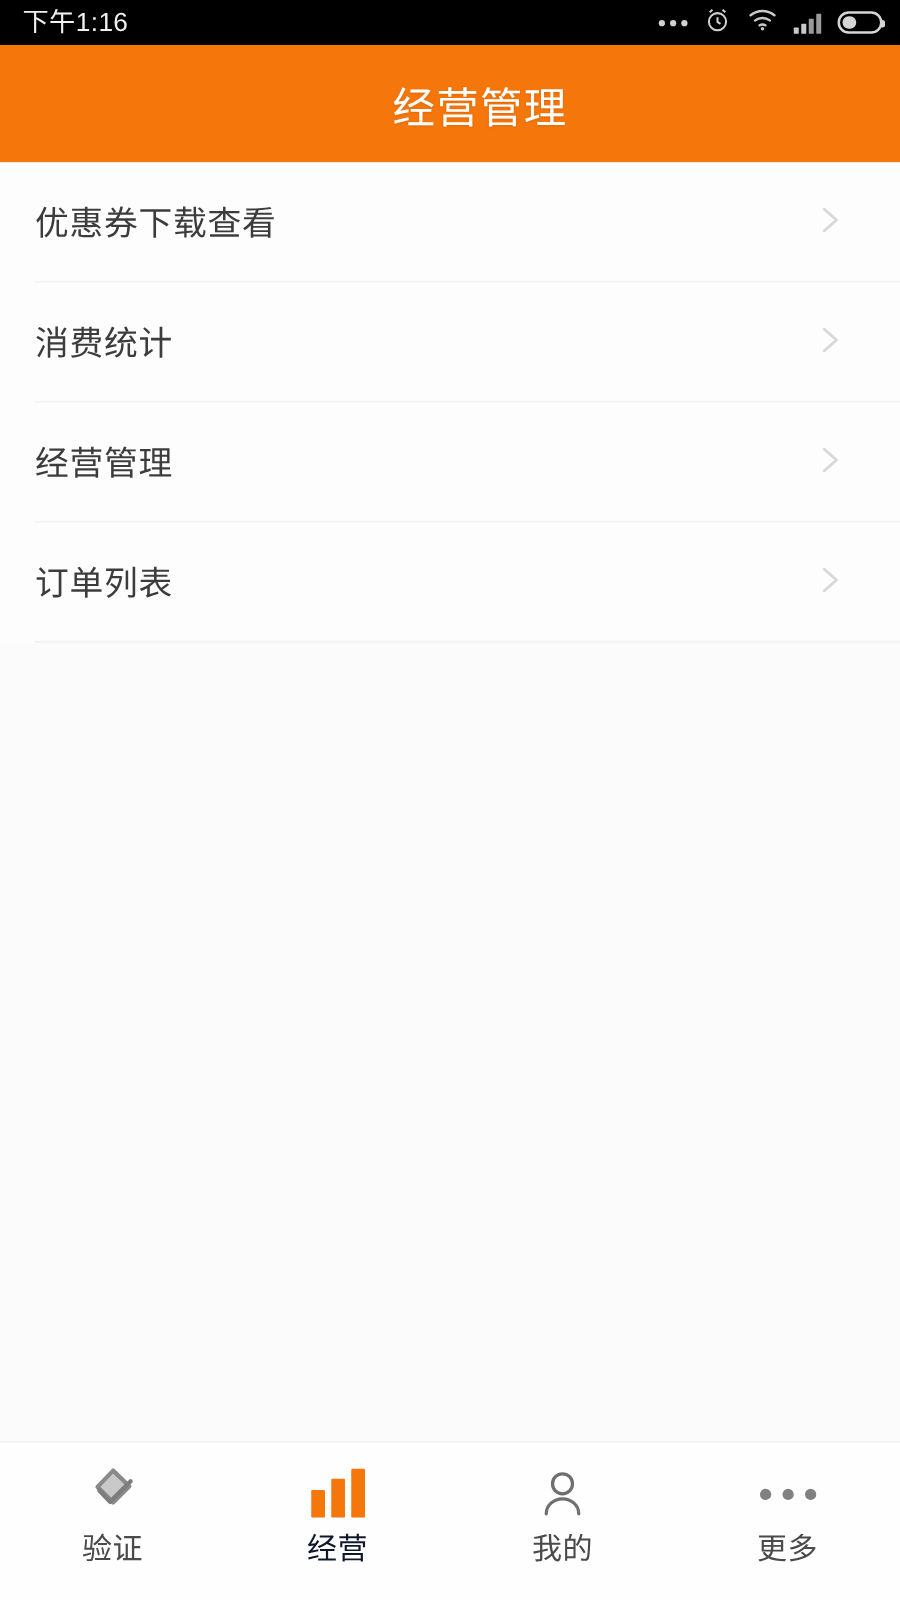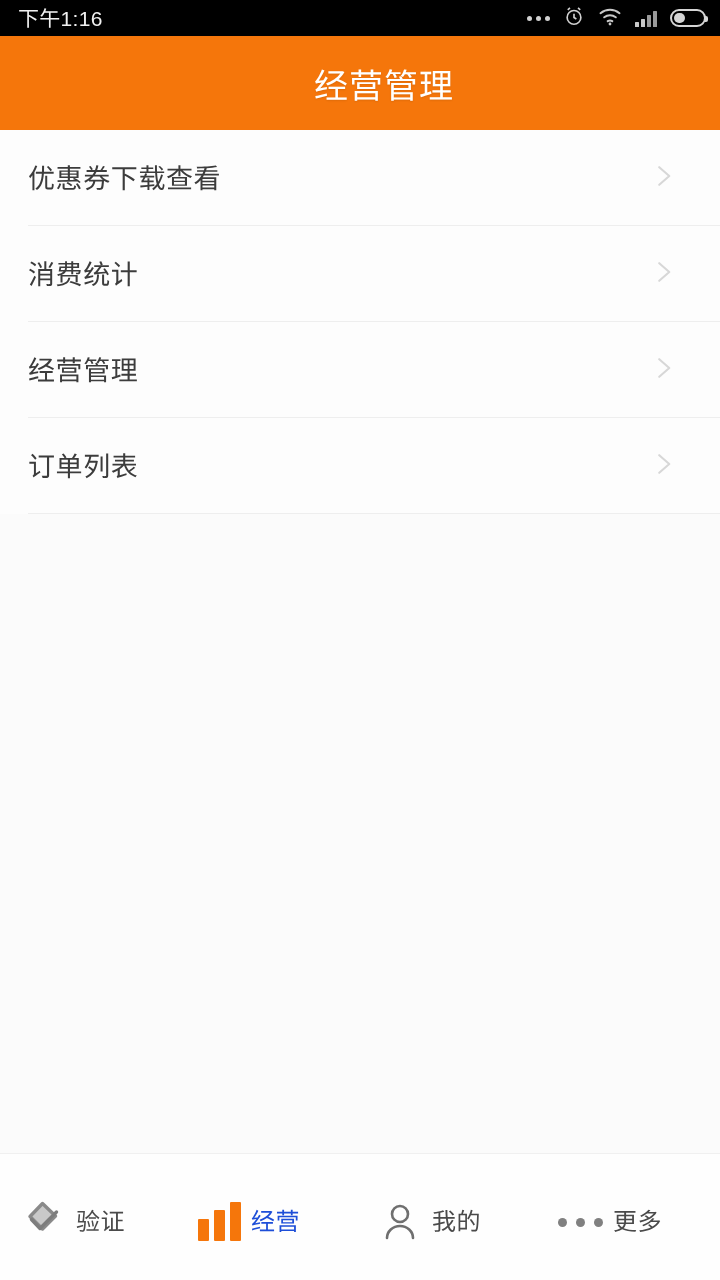--- a/index.html
+++ b/index.html
@@ -67,26 +67,26 @@
 
   
   .tabbar{
     position:absolute; left:0; bottom:0; width:720px; height:127px;
     background:#fefefe; border-top:1px solid #f0f0f0;
     display:flex; align-items:flex-start; justify-content:space-around;
     padding-top:18px;
   }
   .tab{
     width:144px; height:100px;
-    display:flex; flex-direction:row; align-items:center; justify-content:flex-start;
+    display:flex; flex-direction:column; align-items:center; justify-content:flex-start;
     gap:10px;
   }
   .tab-ico{ height:46px; display:flex; align-items:center; justify-content:center; }
   .tab-label{ font-size:24px; color:#4a4a4a; letter-spacing:.5px; line-height:1; }
-  .tab.active .tab-label{ color:#1d4ed8; }
+  .tab.active .tab-label{ color:#0f172a; }
   .dots3{ display:flex; gap:9px; align-items:center; }
   .dots3 i{ width:9px; height:9px; border-radius:50%; background:#808080; display:block; }
   .bars{ display:flex; align-items:flex-end; gap:5px; height:38px; }
   .bars i{ width:11px; background:#f5760b; display:block; border-radius:1px; }
   .bars i:nth-child(1){ height:22px; }
   .bars i:nth-child(2){ height:31px; }
   .bars i:nth-child(3){ height:39px; }
 </style>
 </head>
 <body>

